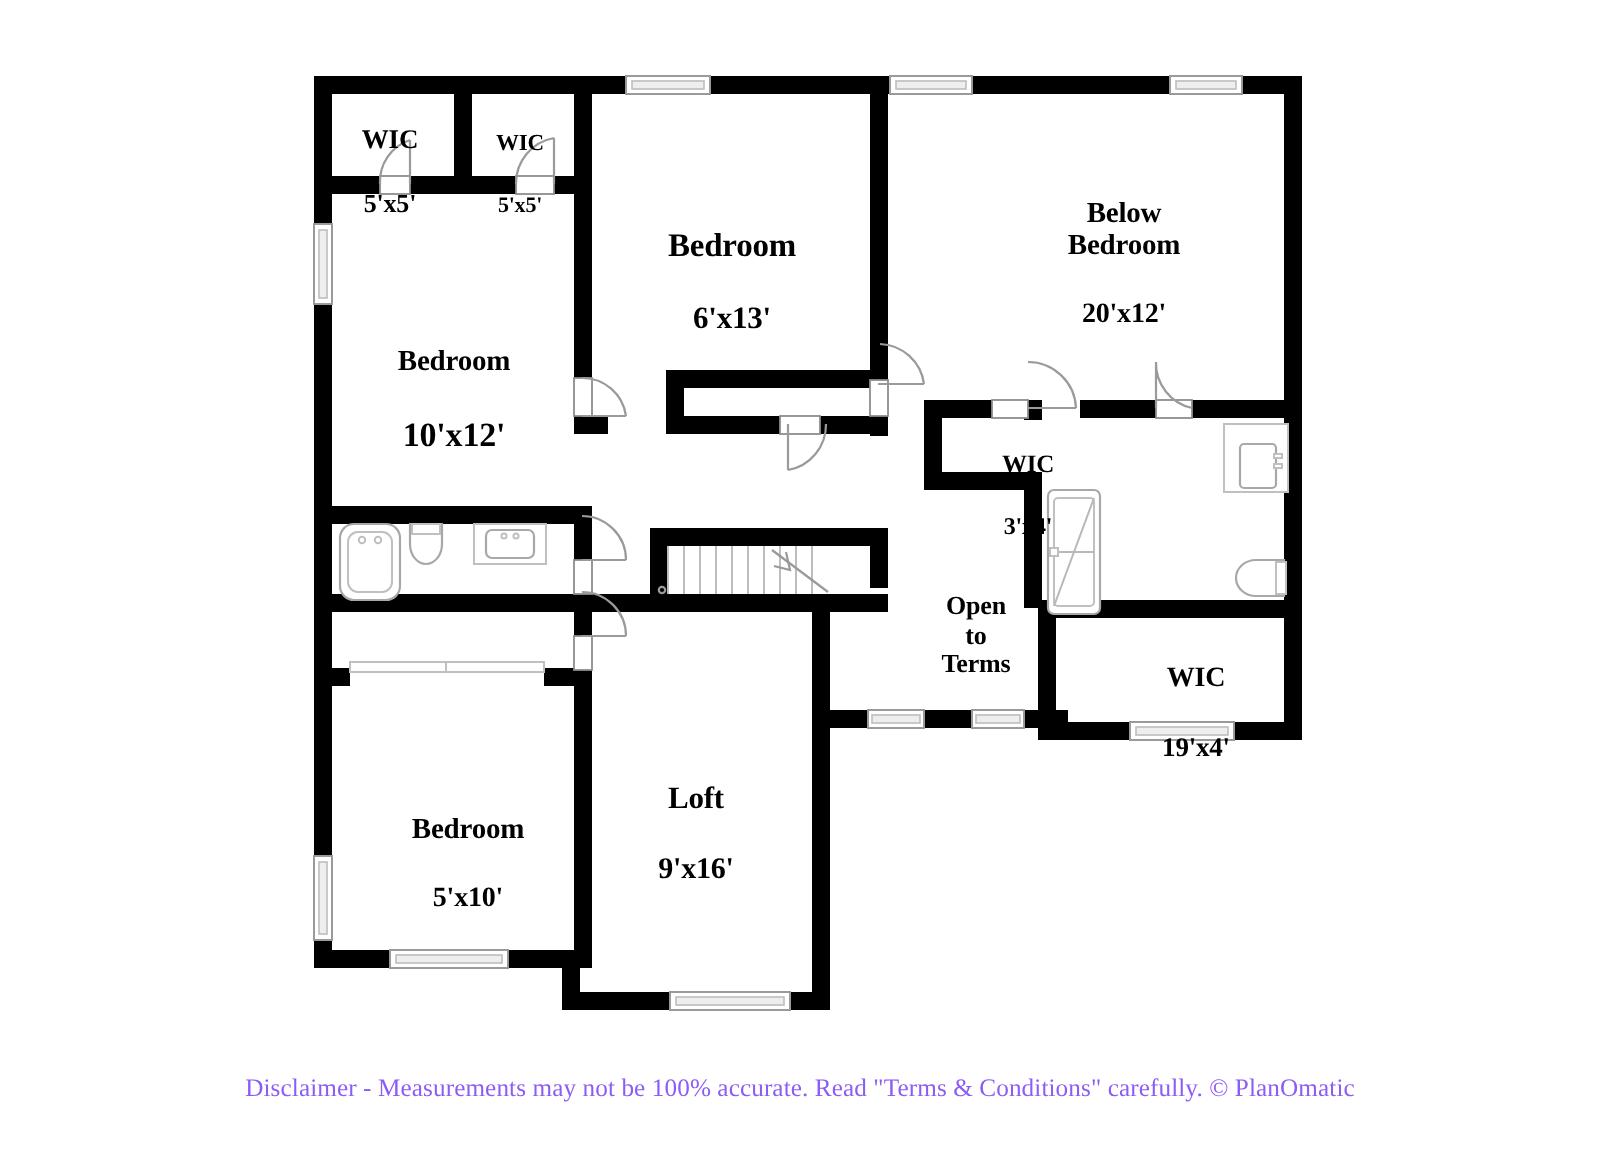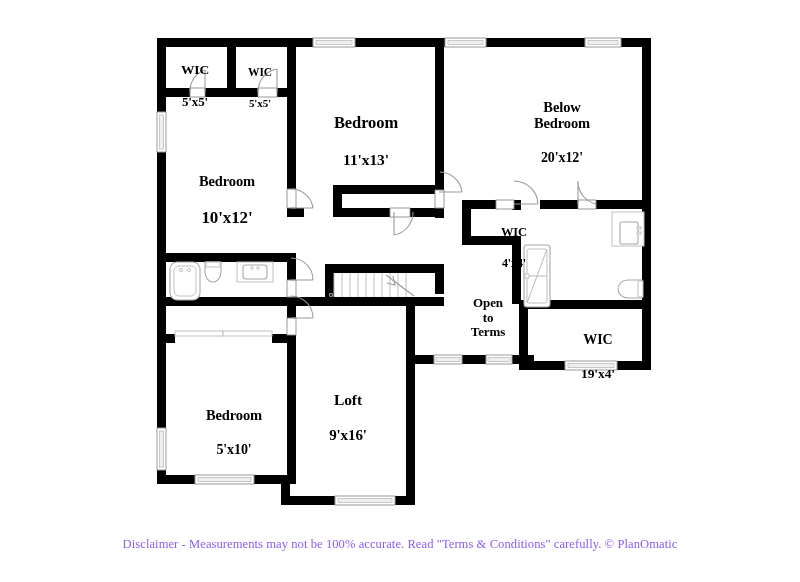--- a/index.html
+++ b/index.html
@@ -290,32 +290,32 @@
     <span class="rl-dim" style="font-size:11px">5'x5'</span>
   </div>
 
   <div class="room-label" style="left:168px; top:155px; width:118px;">
     <span class="rl-name" style="font-size:14.5px">Bedroom</span>
     <span class="rl-dim" style="font-size:17px">10'x12'</span>
   </div>
 
   <div class="room-label" style="left:300px; top:96px; width:132px;">
     <span class="rl-name" style="font-size:16.5px">Bedroom</span>
-    <span class="rl-dim" style="font-size:15.5px">11'x13'</span>
+    <span class="rl-dim" style="font-size:15.5px">6'x13'</span>
   </div>
 
   <div class="room-label" style="left:500px; top:81px; width:124px;">
     <span class="rl-name" style="font-size:14.5px">Below
 Bedroom</span>
     <span class="rl-dim" style="font-size:14px">20'x12'</span>
   </div>
 
   <div class="room-label" style="left:476px; top:207px; width:76px;">
     <span class="rl-name" style="font-size:12.5px">WIC</span>
-    <span class="rl-dim" style="font-size:12px">4'x4'</span>
+    <span class="rl-dim" style="font-size:12px">3'x4'</span>
   </div>
 
   <div class="room-label" style="left:552px; top:314px; width:92px;">
     <span class="rl-name" style="font-size:14px">WIC</span>
     <span class="rl-dim" style="font-size:13.5px">19'x4'</span>
   </div>
 
   <div class="room-label" style="left:452px; top:278px; width:72px;">
     <span class="rl-name" style="font-size:13px">Open
 to

